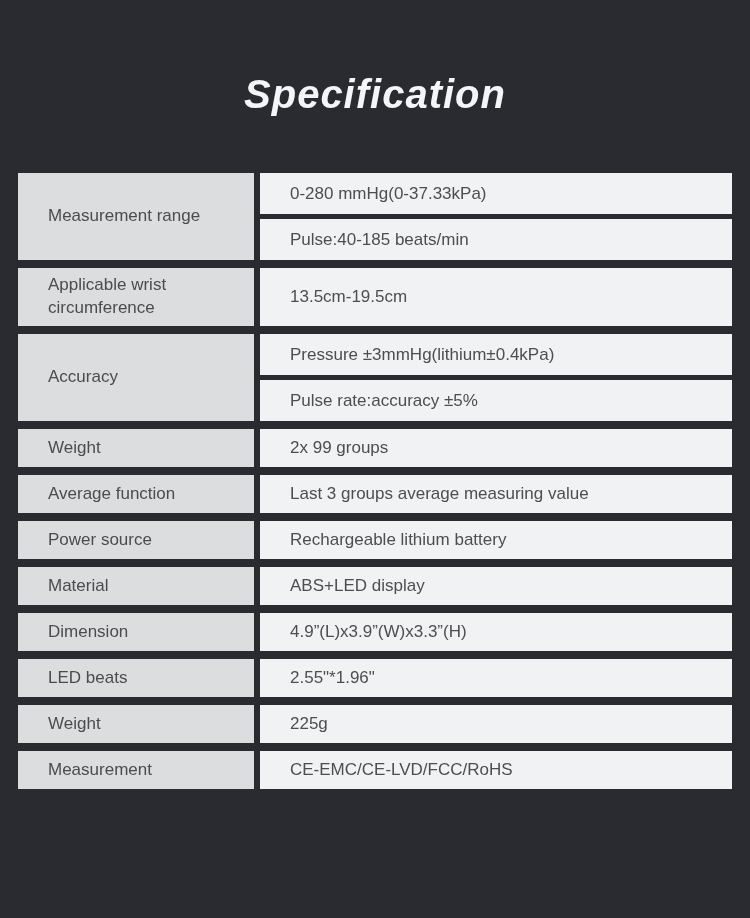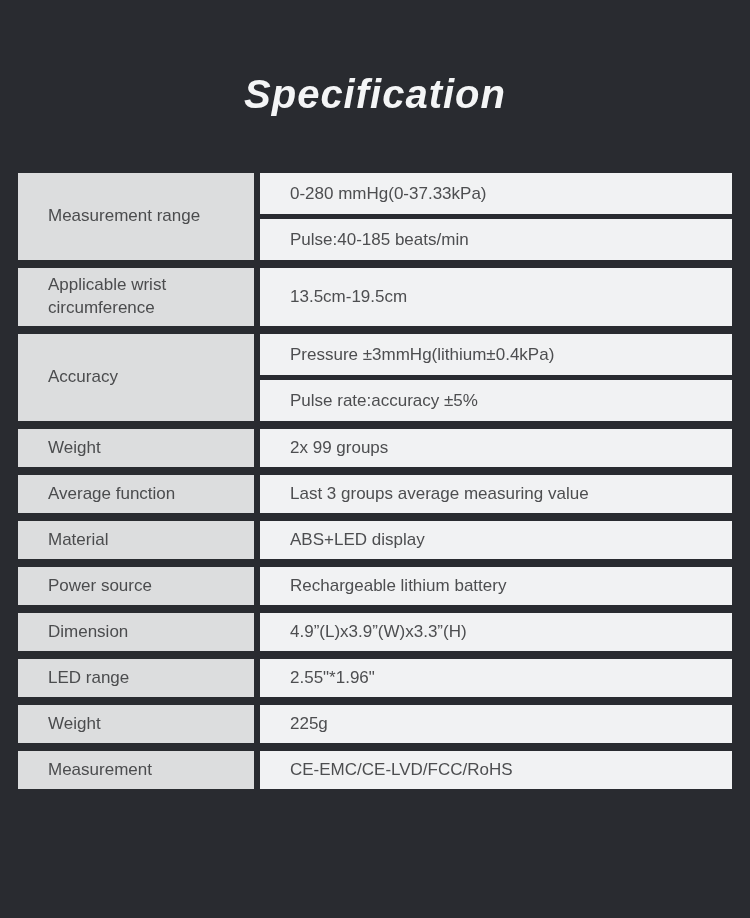--- a/index.html
+++ b/index.html
@@ -100,39 +100,39 @@
         <div class="value-cell">2x 99 groups</div>
       </div>
     </div>
     <div class="row single">
       <div class="label-cell">Average function</div>
       <div class="value-col">
         <div class="value-cell">Last 3 groups average measuring value</div>
       </div>
     </div>
     <div class="row single">
+      <div class="label-cell">Power source</div>
+      <div class="value-col">
+        <div class="value-cell">Rechargeable lithium battery</div>
+      </div>
+    </div>
+    <div class="row single">
       <div class="label-cell">Material</div>
       <div class="value-col">
         <div class="value-cell">ABS+LED display</div>
-      </div>
-    </div>
-    <div class="row single">
-      <div class="label-cell">Power source</div>
-      <div class="value-col">
-        <div class="value-cell">Rechargeable lithium battery</div>
       </div>
     </div>
     <div class="row single">
       <div class="label-cell">Dimension</div>
       <div class="value-col">
         <div class="value-cell">4.9”(L)x3.9”(W)x3.3”(H)</div>
       </div>
     </div>
     <div class="row single">
-      <div class="label-cell">LED range</div>
+      <div class="label-cell">LED beats</div>
       <div class="value-col">
         <div class="value-cell">2.55"*1.96"</div>
       </div>
     </div>
     <div class="row single">
       <div class="label-cell">Weight</div>
       <div class="value-col">
         <div class="value-cell">225g</div>
       </div>
     </div>

